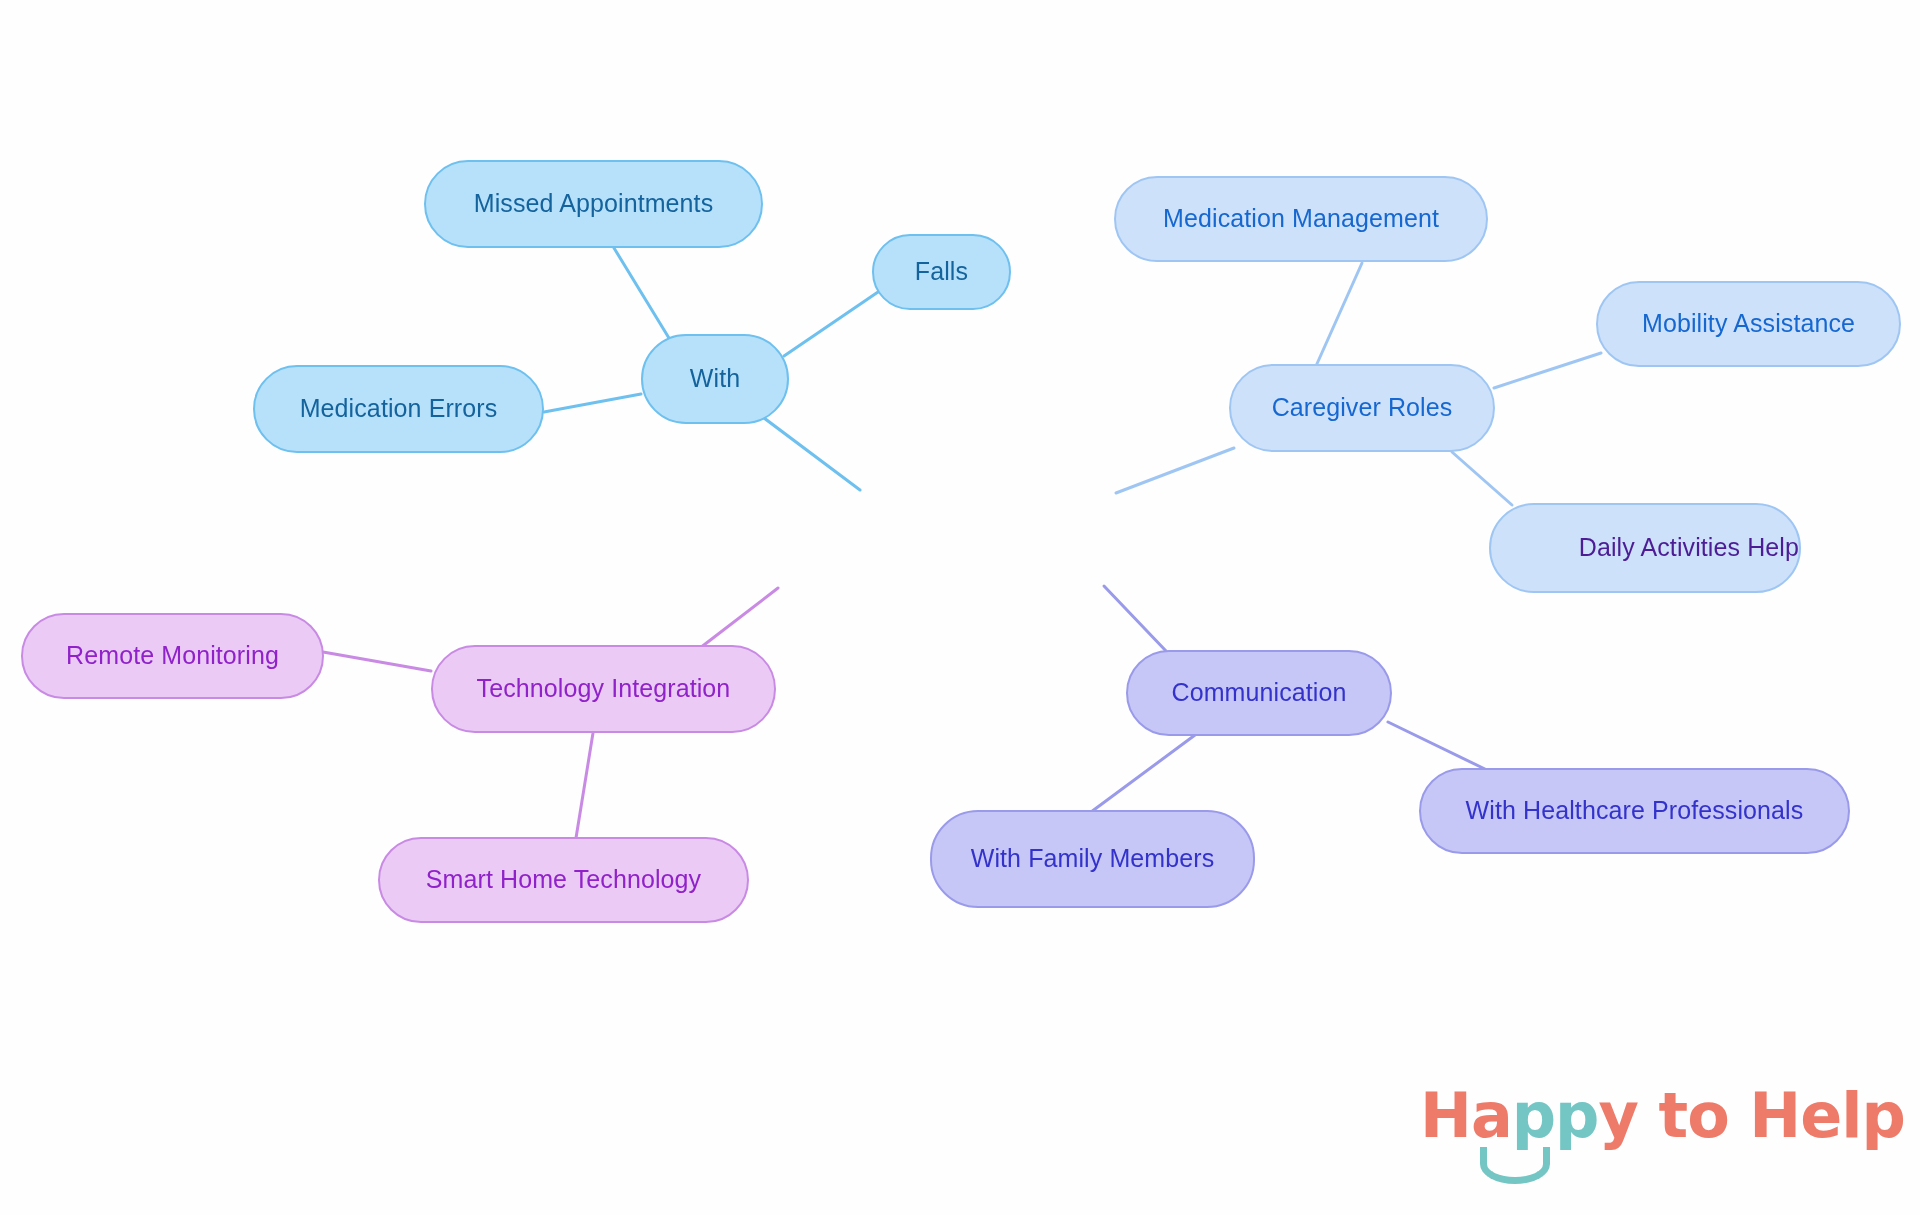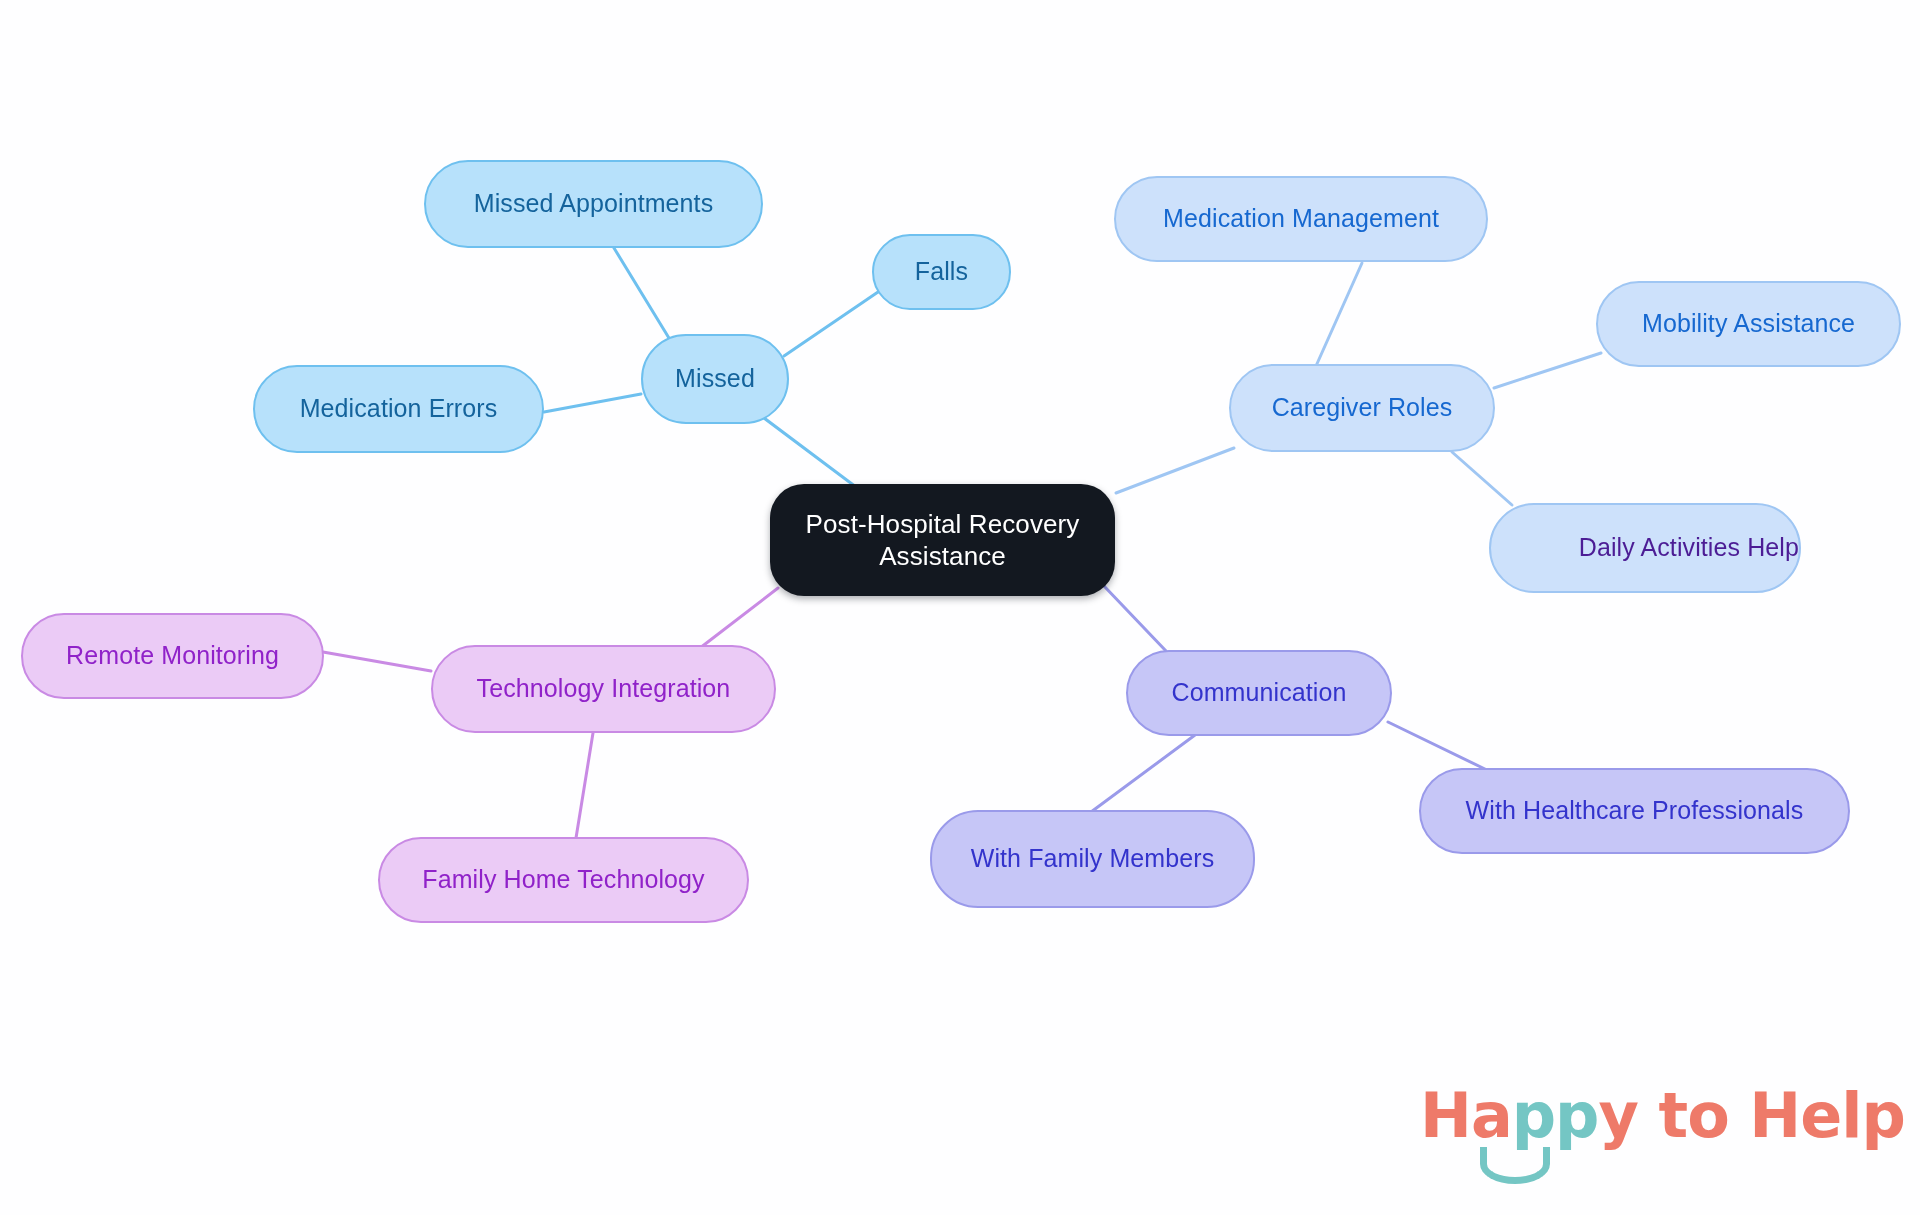--- a/index.html
+++ b/index.html
@@ -130,27 +130,24 @@
       <line x1="1494" y1="388" x2="1601" y2="353" stroke="#9fc6f3" stroke-width="3" stroke-linecap="round"></line>
       <line x1="1452" y1="452" x2="1512" y2="505" stroke="#9fc6f3" stroke-width="3" stroke-linecap="round"></line>
       <line x1="1104" y1="586" x2="1166" y2="651" stroke="#9a9aea" stroke-width="3" stroke-linecap="round"></line>
       <line x1="1195" y1="735" x2="1091" y2="812" stroke="#9a9aea" stroke-width="3" stroke-linecap="round"></line>
       <line x1="1388" y1="722" x2="1489" y2="771" stroke="#9a9aea" stroke-width="3" stroke-linecap="round"></line>
       <line x1="778" y1="588" x2="700" y2="648" stroke="#c98ae4" stroke-width="3" stroke-linecap="round"></line>
       <line x1="431" y1="671" x2="323" y2="652" stroke="#c98ae4" stroke-width="3" stroke-linecap="round"></line>
       <line x1="593" y1="733" x2="576" y2="838" stroke="#c98ae4" stroke-width="3" stroke-linecap="round"></line>
     </svg>
 
-  <div class="node node-root" id="node-root" style="left: 770px; top: 484px; width: 345px; height: 112px; background: rgb(19, 24, 32); color: rgb(255, 255, 255);">
-    <span>Post-Hospital Recovery Assistance</span>
-  </div>
 
   <div id="node-layer">
       <div class="node br-risk node-lg" style="left: 641px; top: 334px; width: 148px; height: 90px; background: rgb(183, 225, 251); border-color: rgb(110, 192, 239); color: rgb(20, 99, 156);">
-        <span>Missed</span>
+        <span>With</span>
       </div>
       <div class="node br-risk br-risk-sub node-lg" style="left: 424px; top: 160px; width: 339px; height: 88px; background: rgb(183, 225, 251); border-color: rgb(110, 192, 239); color: rgb(20, 99, 156);">
         <span>Missed Appointments</span>
       </div>
       <div class="node br-risk br-risk-sub node-lg" style="left: 872px; top: 234px; width: 139px; height: 76px; background: rgb(183, 225, 251); border-color: rgb(110, 192, 239); color: rgb(20, 99, 156);">
         <span>Falls</span>
       </div>
       <div class="node br-risk br-risk-sub node-lg" style="left: 253px; top: 365px; width: 291px; height: 88px; background: rgb(183, 225, 251); border-color: rgb(110, 192, 239); color: rgb(20, 99, 156);">
         <span>Medication Errors</span>
       </div>
@@ -175,21 +172,21 @@
       <div class="node br-comm br-comm-sub node-lg" style="left: 1419px; top: 768px; width: 431px; height: 86px; background: rgb(198, 198, 247); border-color: rgb(154, 154, 234); color: rgb(51, 51, 204);">
         <span>With Healthcare Professionals</span>
       </div>
       <div class="node br-tech node-lg" style="left: 431px; top: 645px; width: 345px; height: 88px; background: rgb(235, 203, 246); border-color: rgb(201, 138, 228); color: rgb(144, 34, 201);">
         <span>Technology Integration</span>
       </div>
       <div class="node br-tech br-tech-sub node-lg" style="left: 21px; top: 613px; width: 303px; height: 86px; background: rgb(235, 203, 246); border-color: rgb(201, 138, 228); color: rgb(144, 34, 201);">
         <span>Remote Monitoring</span>
       </div>
       <div class="node br-tech br-tech-sub node-lg" style="left: 378px; top: 837px; width: 371px; height: 86px; background: rgb(235, 203, 246); border-color: rgb(201, 138, 228); color: rgb(144, 34, 201);">
-        <span>Family Home Technology</span>
+        <span>Smart Home Technology</span>
       </div>
     </div>
 
   <div id="logo" style="left: 1420px; top: 1085px;">
     <div class="logo-word">
       <span class="logo-coral">Ha</span><span class="logo-teal">pp</span><span class="logo-coral">y to Help</span>
     </div>
     <div class="logo-smile"></div>
   </div>
 

